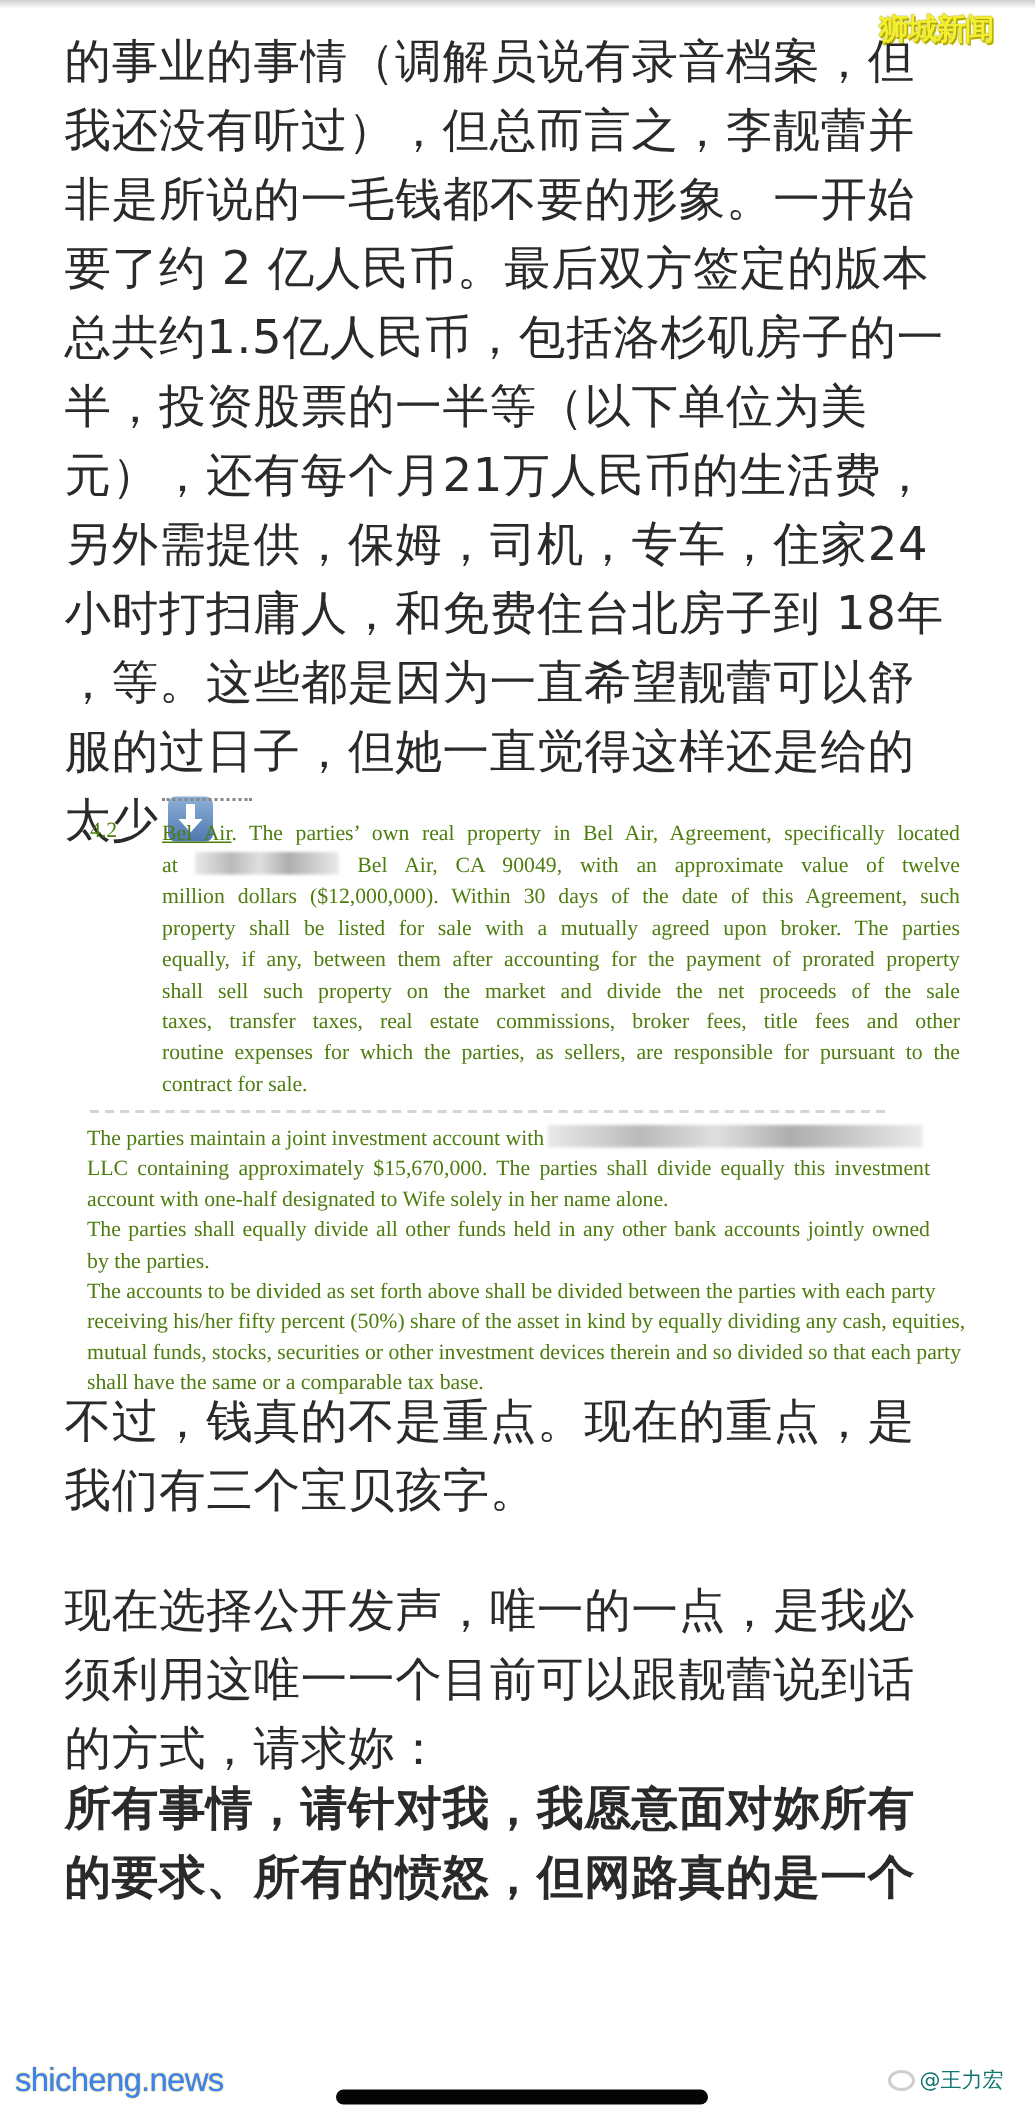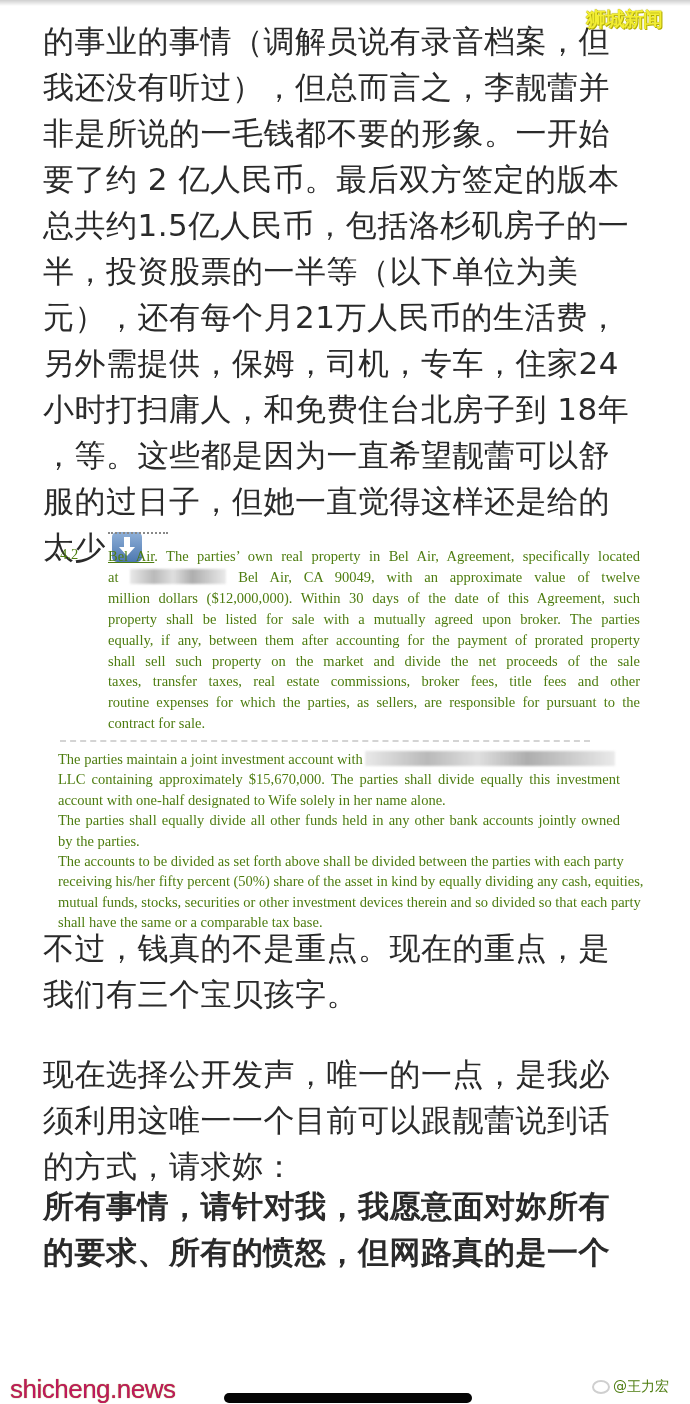--- a/index.html
+++ b/index.html
@@ -61,30 +61,30 @@
 
   #doc2 { left: 58px; top: 749px; width: 562px; font-size: 14.5px; line-height: 20.4px; }
   #doc2 .l { display: block; white-space: nowrap; }
   #doc2 .j { text-align: justify; text-align-last: justify; }
 
   .wm-top {
     position: absolute; left: 586px; top: 6px; font-size: 20px; font-weight: bold;
     color: #f3ee33; text-shadow: 0 0 1px #8a8500, 1px 1px 0 #b8b200; letter-spacing: -1px;
   }
   .wm-bottom {
-    position: absolute; left: 10px; top: 1374px; font-size: 26px;
-    color: #be185d; text-shadow: 0 0 1px #8a8500; letter-spacing: -0.5px;
+    position: absolute; left: 10px; top: 1374px; font-size: 22px;
+    color: #3b82f6; text-shadow: 0 0 1px #8a8500; letter-spacing: -0.5px;
     font-family: "Liberation Sans", sans-serif;
   }
   .home-indicator {
     position: absolute; left: 224px; top: 1393px; width: 248px; height: 10px;
     background: #050505; border-radius: 5px;
   }
   .weibo {
-    position: absolute; left: 592px; top: 1378px; font-size: 14px; color: #4d7c0f;
+    position: absolute; left: 592px; top: 1378px; font-size: 14px; color: #0f766e;
     display: flex; align-items: center; gap: 3px;
   }
   .weibo-icon {
     width: 18px; height: 14px; border: 2px solid #cfcfcf; border-radius: 50%; display: inline-block;
   }
 </style>
 </head>
 <body>
 
 <div class="top-shadow"></div>

